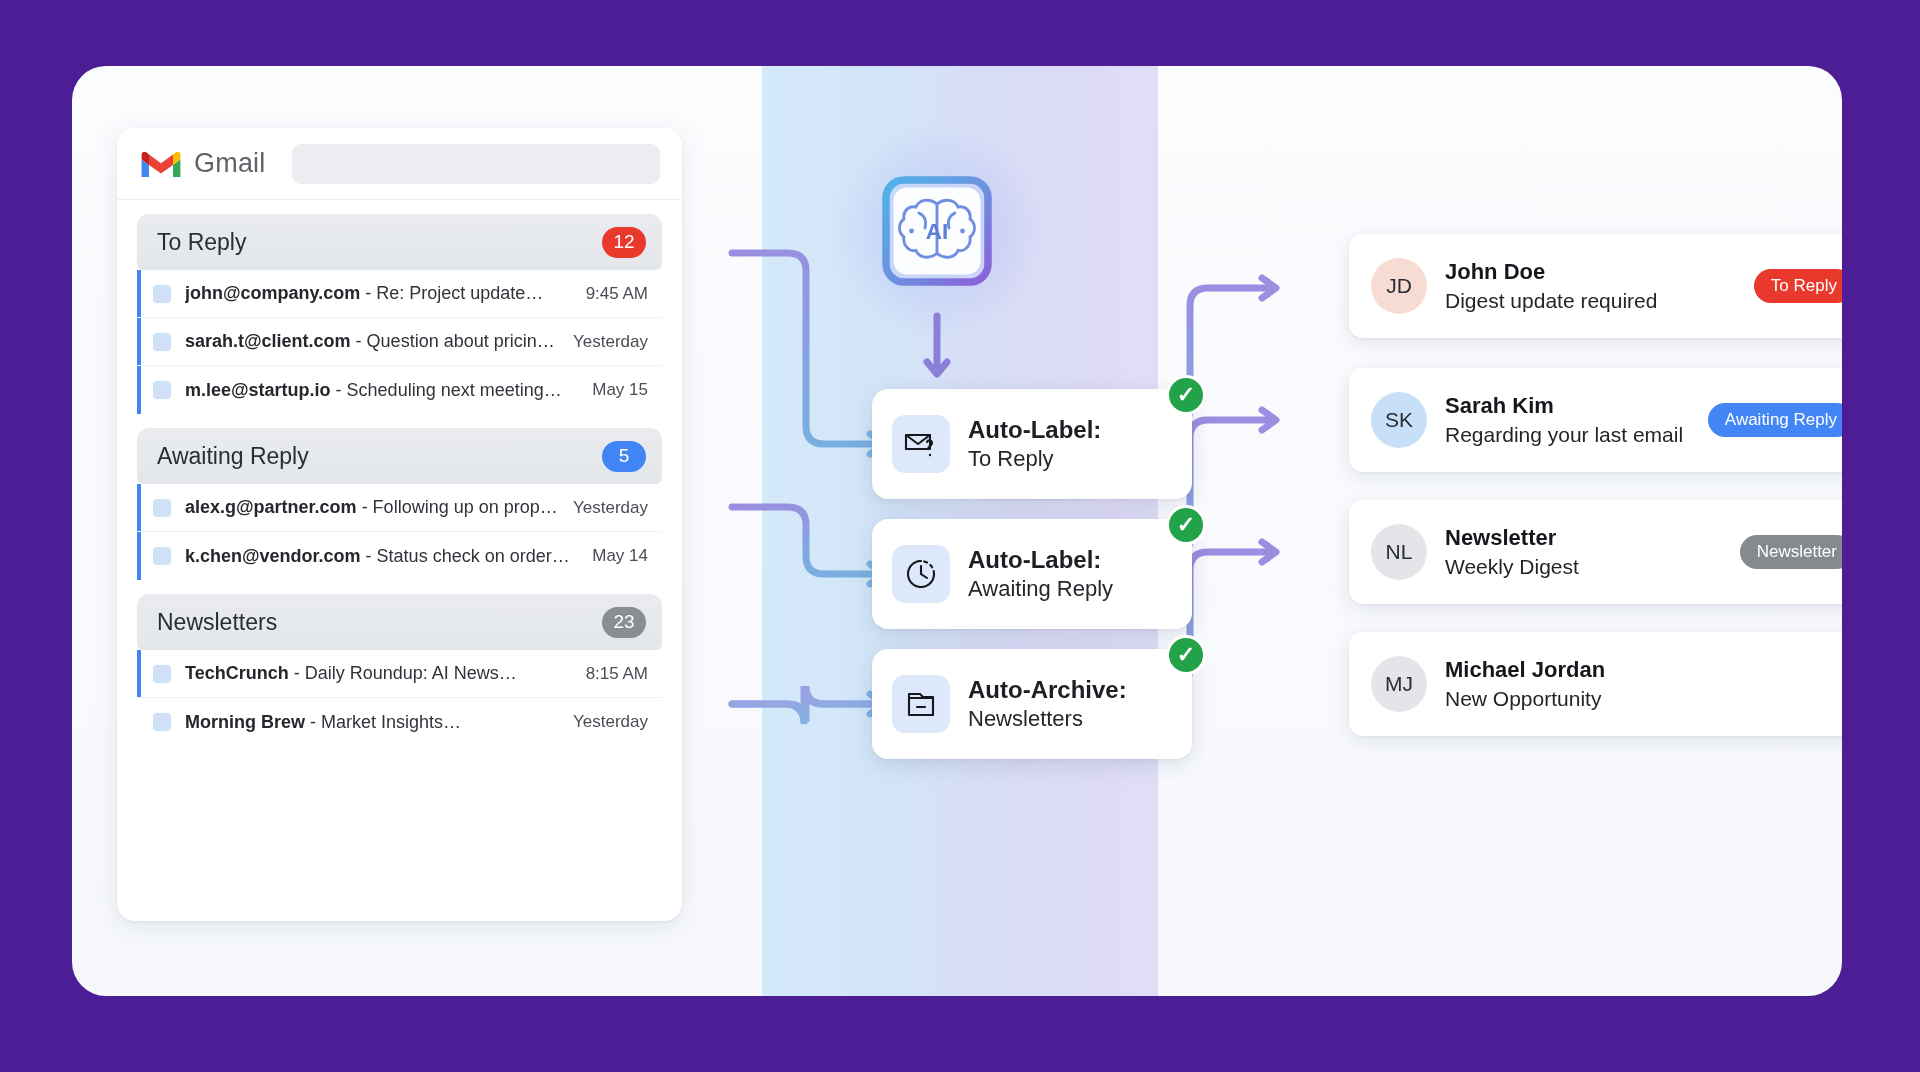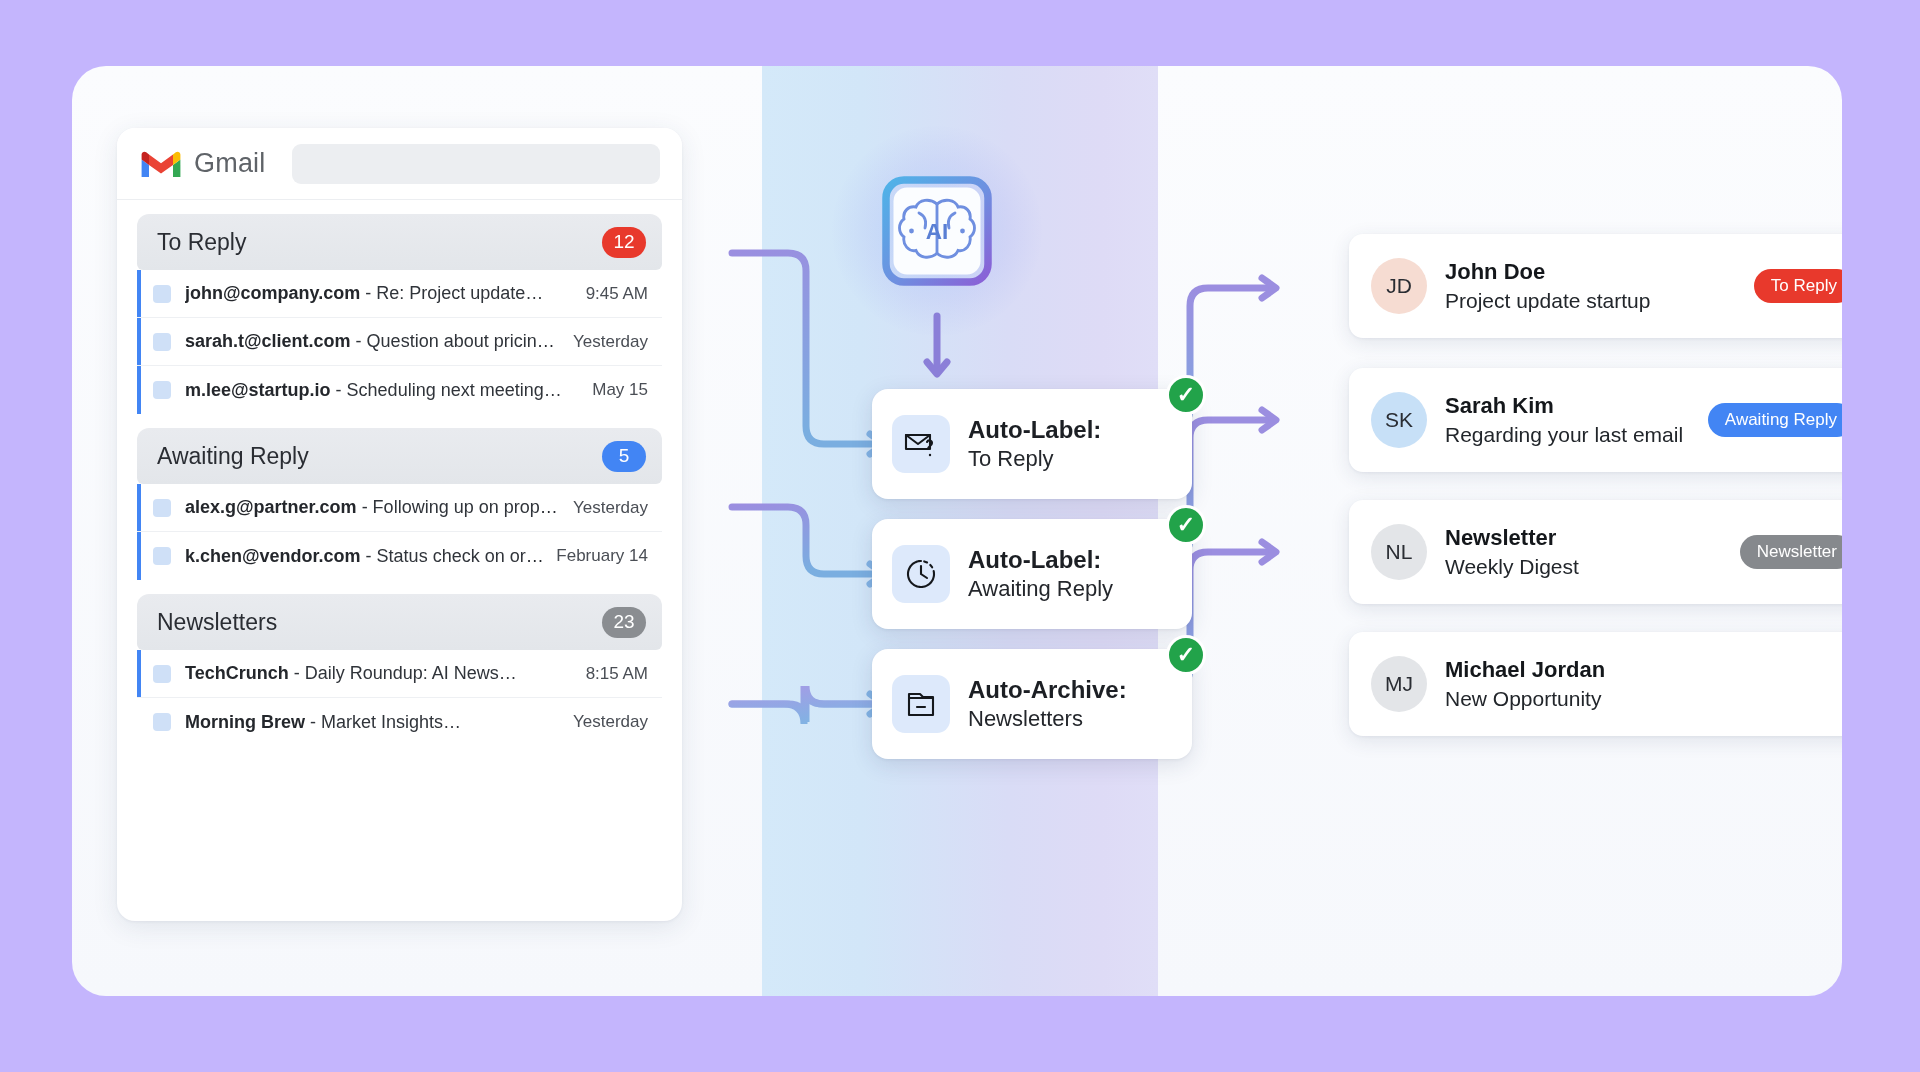--- a/index.html
+++ b/index.html
@@ -5,21 +5,21 @@
   * { box-sizing: border-box; margin: 0; padding: 0; }
   html, body {
     width: 1920px; height: 1072px;
     font-family: "Liberation Sans", sans-serif;
     background: #ffffff;
     overflow: hidden;
   }
   #stage {
     position: relative;
     width: 1920px; height: 1072px;
-    background: #c4b5fd;
+    background: #4c1d95;
   }
 
   
   #panel {
     position: absolute;
     left: 72px; top: 66px;
     width: 1770px; height: 930px;
     border-radius: 34px;
     background: linear-gradient(180deg,#fbfcfe 0%, #f6f8fc 100%);
     overflow: hidden;
@@ -268,21 +268,21 @@
           <div class="mail-row">
             <span class="stripe"></span>
             <span class="mail-dot"></span>
             <span class="mail-text"><b>alex.g@partner.com</b><span class="sub"> - Following up on propo…</span></span>
             <span class="mail-time">Yesterday</span>
           </div>
           <div class="mail-row">
             <span class="stripe"></span>
             <span class="mail-dot"></span>
             <span class="mail-text"><b>k.chen@vendor.com</b><span class="sub"> - Status check on order…</span></span>
-            <span class="mail-time">February 14</span>
+            <span class="mail-time">May 14</span>
           </div>
         </div>
 
         <div class="folder">
           <div class="folder-head">
             <span class="folder-title">Newsletters</span>
             <span class="folder-badge badge-gray">23</span>
           </div>
           <div class="mail-row">
             <span class="stripe"></span>
@@ -431,21 +431,21 @@
       <span class="action-label">
         <span class="l1">Auto-Archive:</span>
         <span class="l2">Newsletters</span>
       </span>
     </div>
 
     <div class="result-card" style="top:168px;">
       <span class="avatar av-peach">JD</span>
       <span class="result-text">
         <span class="nm">John Doe</span>
-        <span class="sj">Project update startup</span>
+        <span class="sj">Digest update required</span>
       </span>
       <span class="pill pill-red">To Reply</span>
     </div>
 
     <div class="result-card" style="top:302px;">
       <span class="avatar av-blue">SK</span>
       <span class="result-text">
         <span class="nm">Sarah Kim</span>
         <span class="sj">Regarding your last email</span>
       </span>

